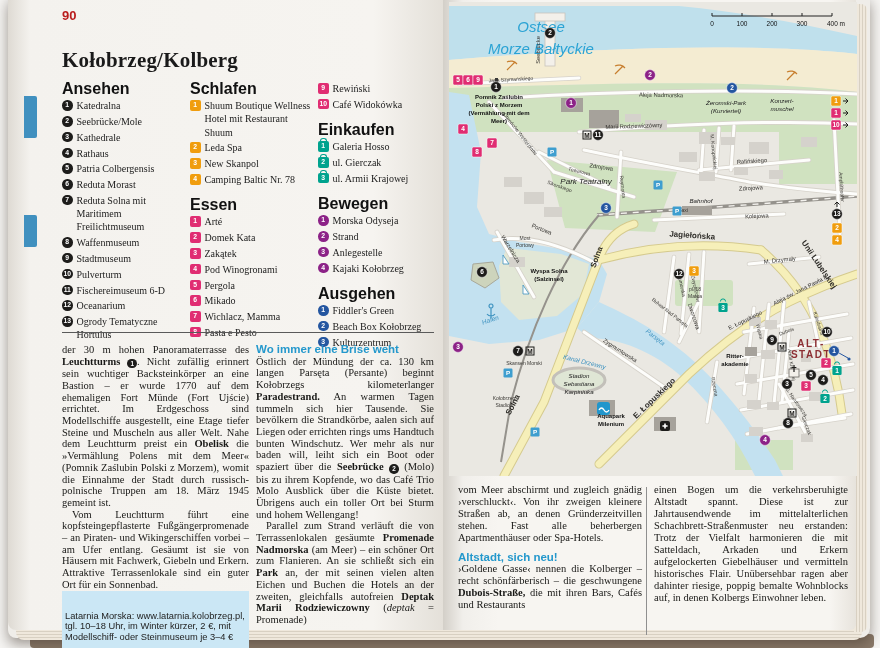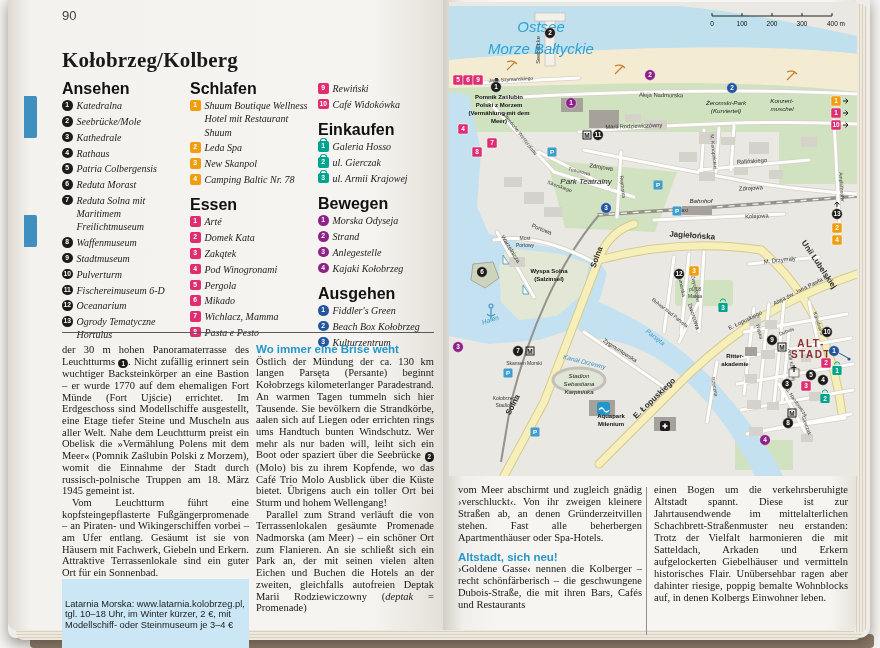--- a/index.html
+++ b/index.html
@@ -8,55 +8,55 @@
   .table-strip{position:absolute;left:30px;right:6px;bottom:0;height:14px;background:#8b7a6a;border-radius:4px;}
   .book{position:absolute;left:8px;top:-4px;width:862px;height:642px;background:#efede9;border-radius:0 0 10px 8px;box-shadow:0 6px 14px rgba(60,48,38,.5);}
   .edge-b{position:absolute;left:16px;top:626px;width:846px;height:14px;background:repeating-linear-gradient(0deg,#efe8dc 0 2px,#d8d0c2 2px 3px);border-radius:0 0 8px 8px;}
   .edge-r{position:absolute;left:854px;top:4px;width:13px;height:628px;background:repeating-linear-gradient(90deg,#efe8dc 0 2px,#d8d0c2 2px 3px);border-radius:0 6px 6px 0;}
   .page{position:absolute;top:0;height:630px;}
   .page.left{left:8px;width:435px;background:linear-gradient(90deg,#dedad3 0,#f4f2ee 22px,#f6f4f0 calc(100% - 70px),#e4e0d9 100%);border-radius:0 0 0 8px;}
   .page.right{left:443px;width:413px;background:linear-gradient(90deg,#d3cfc8 0,#f1efeb 20px,#f7f5f1 55px,#f7f5f1 calc(100% - 26px),#e7e3dc 100%);border-radius:0 0 6px 0;}
   .tab{position:absolute;left:24px;width:13px;background:var(--c-tab);border-radius:0 2px 2px 0;}
   .tab1{top:96px;height:42px;} .tab2{top:215px;height:32px;}
 
-  .pagenum{position:absolute;left:62px;top:8px;font-family:"Liberation Sans",sans-serif;font-weight:normal;font-size:13px;color:#404040;}
+  .pagenum{position:absolute;left:62px;top:8px;font-family:"Liberation Sans",sans-serif;font-weight:bold;font-size:13px;color:#b91c1c;}
   .title{position:absolute;left:62px;top:48px;font-size:21px;font-weight:bold;color:#1a1a1a;letter-spacing:.2px;}
 
   .leg-col{position:absolute;top:82px;font-size:10px;line-height:13.2px;color:#1c1c1c;}
   .leg-col.c1{left:62px;width:126px;}
   .leg-col.c2{left:190px;width:126px;}
   .leg-col.c3{left:318px;width:118px;}
   .leg-head{font-family:"Liberation Sans",sans-serif;font-weight:bold;font-size:16px;margin:0 0 4px 0;color:#111;}
   .leg-gap{margin-top:12px;}
   ul.leg{list-style:none;margin:0 0 2px 0;padding:0;}
   ul.leg li{display:flex;align-items:flex-start;margin:0 0 2.6px 0;}
   .badge{flex:0 0 auto;position:relative;width:10.5px;height:10.5px;margin:1px 4px 0 0;border-radius:50%;
     color:#fff;font-family:"Liberation Sans",sans-serif;font-weight:bold;font-size:6.8px;line-height:10.5px;text-align:center;}
   .sec-ansehen .badge{background:var(--c-sight);}
   .sec-schlafen .badge{background:var(--c-sleep);border-radius:2px;}
   .sec-essen .badge{background:var(--c-eat);border-radius:2px;}
   .sec-einkaufen .badge{background:var(--c-shop);border-radius:2px;}
   .sec-einkaufen .badge::before{content:"";position:absolute;top:-3px;left:2.4px;width:4.6px;height:4px;border:1px solid var(--c-shop);border-bottom:none;border-radius:3px 3px 0 0;}
   .sec-bewegen .badge{background:var(--c-move);}
   .sec-ausgehen .badge{background:var(--c-go);}
-  .leg-lbl{flex:1;font-style:italic;}
+  .leg-lbl{flex:1;}
 
   .rule{position:absolute;left:62px;top:332px;width:372px;height:1px;background:#5a5a5a;}
 
   .txtcol{position:absolute;font-size:10.5px;line-height:11.7px;text-align:justify;color:#181816;}
   .txtcol p{margin:0;}
   .txtcol p.ind{text-indent:10px;}
   .col-a{left:62px;top:344px;width:187px;}
   .col-b{left:256px;top:344px;width:178px;}
   .col-c{left:458px;top:484px;width:184px;line-height:12px;}
   .col-d{left:654px;top:484px;width:194px;line-height:12px;}
   .col-divider{position:absolute;left:646px;top:487px;width:1px;height:148px;background:#8f8f8f;}
   .bluehead{font-family:"Liberation Sans",sans-serif;font-weight:bold;font-size:11.5px;color:var(--c-heading);margin:0 0 2px 0;text-align:left;}
   .col-c .bluehead{margin-top:7px;}
-  .b{font-weight:normal;} .i{font-style:italic;}
+  .b{font-weight:bold;} .i{font-style:italic;}
   .info{margin-top:3px;background:var(--c-info_bg);padding:20px 3px;font-family:"Liberation Sans",sans-serif;font-size:9.3px;line-height:10.6px;text-align:left;color:#222;}
   .inline-badge{display:inline-block;width:9.5px;height:9.5px;border-radius:50%;background:var(--c-sight);color:#fff;
     font-family:"Liberation Sans",sans-serif;font-weight:bold;font-size:6.3px;line-height:9.5px;text-align:center;text-indent:0;vertical-align:-1px;}
 
   
   #map{position:absolute;left:449px;top:2px;}
   #map text{text-anchor:middle;font-family:"Liberation Sans",sans-serif;}
   .land{fill:var(--c-land);}
   .sea{fill:var(--c-sea);} .water{fill:#c3e1f0;} .sand{fill:var(--c-sand);} .grass{fill:var(--c-park);}
   .island{fill:#e2e7d6;}

